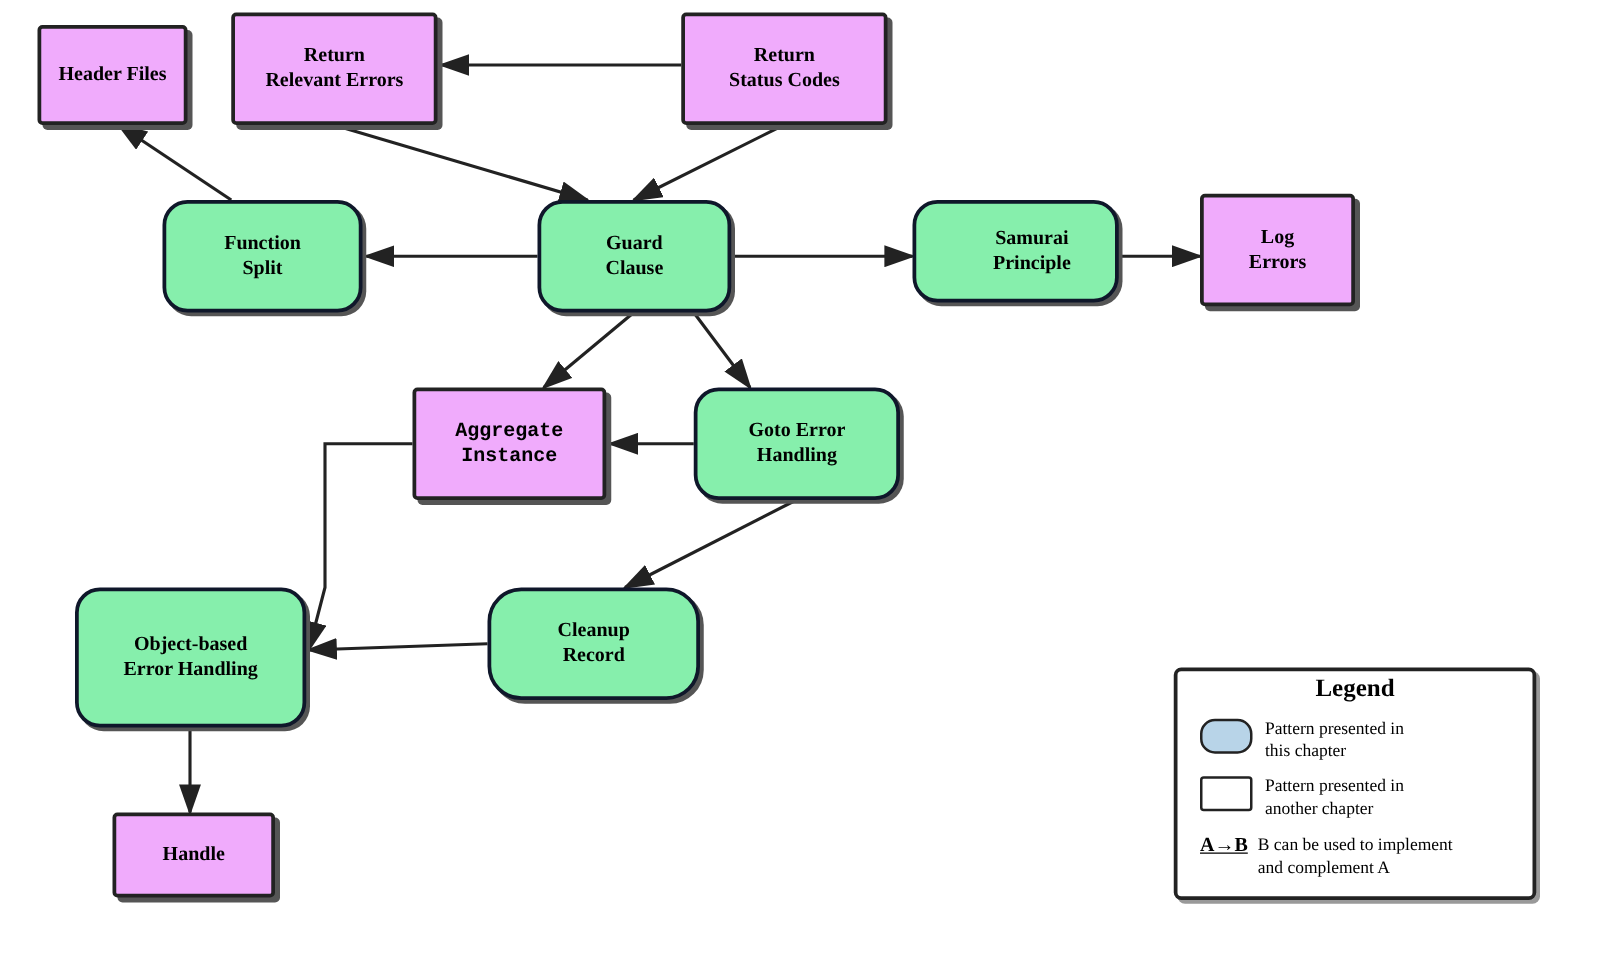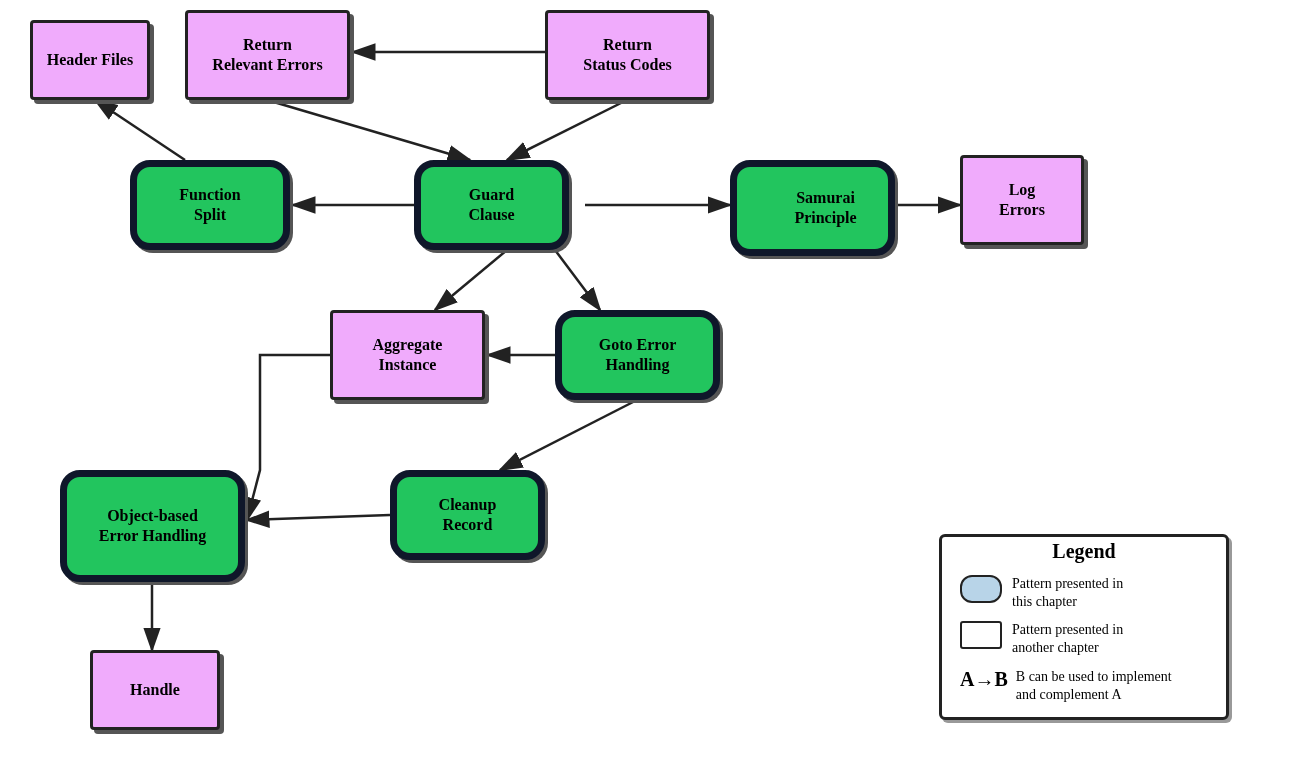--- a/index.html
+++ b/index.html
@@ -25,23 +25,23 @@
       display: flex;
       align-items: center;
       justify-content: center;
       text-align: center;
       font-weight: bold;
       font-size: 16px;
       line-height: 1.25;
     }
 
     .node-rounded {
-      background: #22c55e;
+      background: #86efac;
       border-radius: 20px;
-      border: 7px solid #0f172a;
+      border: 3px solid #0f172a;
       box-shadow: 3px 3px 0 #555;
     }
 
     .node-rect {
       background: #f0abfc;
       border: 3px solid #222;
       border-radius: 4px;
       box-shadow: 4px 4px 0 #555;
     }
 
@@ -99,23 +99,24 @@
       height: 28px;
       background: #fff;
       border: 2px solid #222;
       border-radius: 3px;
       flex-shrink: 0;
       margin-right: 10px;
     }
 
     .legend-arrow-text {
       font-weight: bold;
-      font-size: 20px;
+      font-size: 16px;
       margin-right: 8px;
       flex-shrink: 0;
+      text-decoration: underline;
     }
 
     .legend-text {
       line-height: 1.3;
     }
   </style>
 </head>
 <body>
 
 <div class="diagram-container">
@@ -188,49 +189,49 @@
   </div>
 
   <div class="node node-rect" style="left:545px;top:10px;width:165px;height:90px;">
     <span>Return<br>Status Codes</span>
   </div>
 
   <div class="node node-rounded" style="left:130px;top:160px;width:160px;height:90px;">
     <span>Function<br>Split</span>
   </div>
 
-  <div class="node node-rounded" style="left:414px;top:160px;width:155px;height:90px;">
+  <div class="node node-rounded" style="left:430px;top:160px;width:155px;height:90px;">
     <span>Guard<br>Clause</span>
   </div>
 
-  <div class="node node-rounded" style="left:730px;top:160px;width:165px;height:96px;padding-left:26px;">
+  <div class="node node-rounded" style="left:730px;top:160px;width:165px;height:82px;padding-left:26px;">
     <span>Samurai<br>Principle</span>
   </div>
 
   <div class="node node-rect" style="left:960px;top:155px;width:124px;height:90px;">
     <span>Log<br>Errors</span>
   </div>
 
-  <div class="node node-rect" style="left:330px;top:310px;width:155px;height:90px;">
+  <div class="node node-rect" style="left:330px;top:310px;width:155px;height:90px;font-family:Liberation Mono, monospace;">
     <span>Aggregate<br>Instance</span>
   </div>
 
   <div class="node node-rounded" style="left:555px;top:310px;width:165px;height:90px;">
     <span>Goto Error<br>Handling</span>
   </div>
 
   <div class="node node-rounded" style="left:60px;top:470px;width:185px;height:112px;">
     <span>Object-based<br>Error Handling</span>
   </div>
 
-  <div class="node node-rounded" style="left:390px;top:470px;width:155px;height:90px;">
+  <div class="node node-rounded" style="left:390px;top:470px;width:170px;height:90px;border-radius:27px;">
     <span>Cleanup<br>Record</span>
   </div>
 
-  <div class="node node-rect" style="left:90px;top:650px;width:130px;height:80px;">
+  <div class="node node-rect" style="left:90px;top:650px;width:130px;height:68px;">
     <span>Handle</span>
   </div>
 
   <div class="legend">
     <div class="legend-title">Legend</div>
 
     <div class="legend-item">
       <div class="legend-swatch-rounded"></div>
       <span class="legend-text">Pattern presented in<br>this chapter</span>
     </div>

